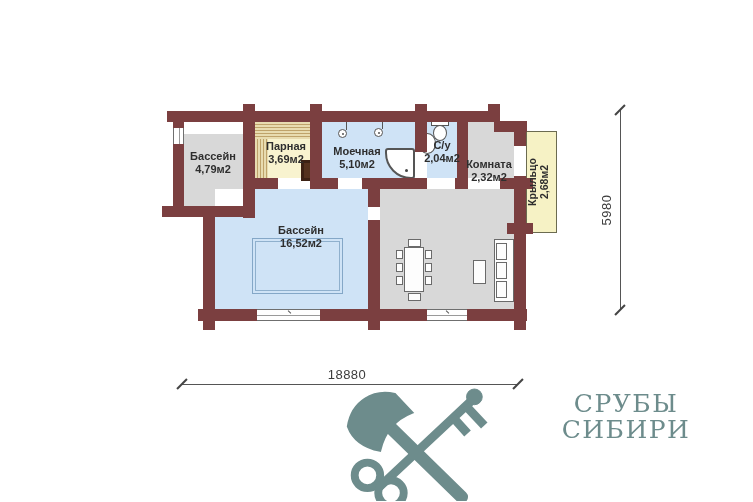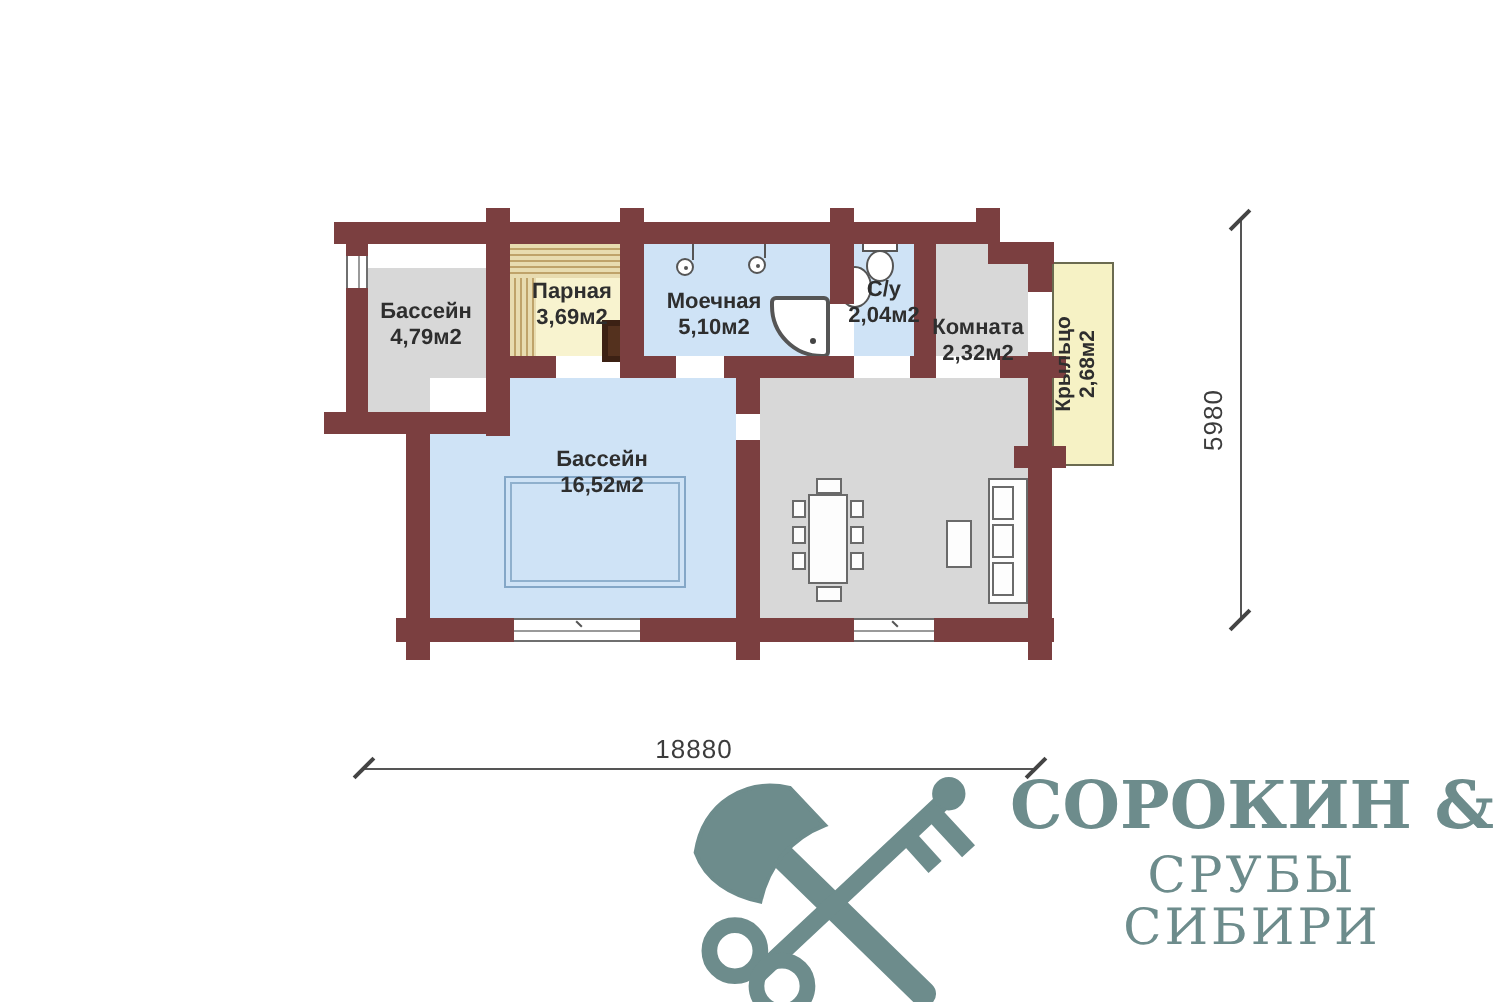--- a/index.html
+++ b/index.html
@@ -188,20 +188,16 @@
 
       <circle cx="30" cy="94" r="13" fill="none" stroke-width="8"></circle>
       <circle cx="54" cy="112" r="13" fill="none" stroke-width="8"></circle>
 
       <line x1="120" y1="38" x2="129" y2="48" stroke-width="9" stroke-linecap="square"></line>
       <line x1="133" y1="26" x2="146" y2="40" stroke-width="9" stroke-linecap="square"></line>
       <circle cx="139" cy="14" r="8"></circle>
     </g>
   </svg>
   <div class="logo-text">
-    <div class="logo-l1">
-      <span>СОРОКИН</span>
-        <span>&amp;</span>
-    </div>
     <div class="logo-l3">СРУБЫ СИБИРИ</div>
   </div>
 
 </div>
 
 </body></html>

